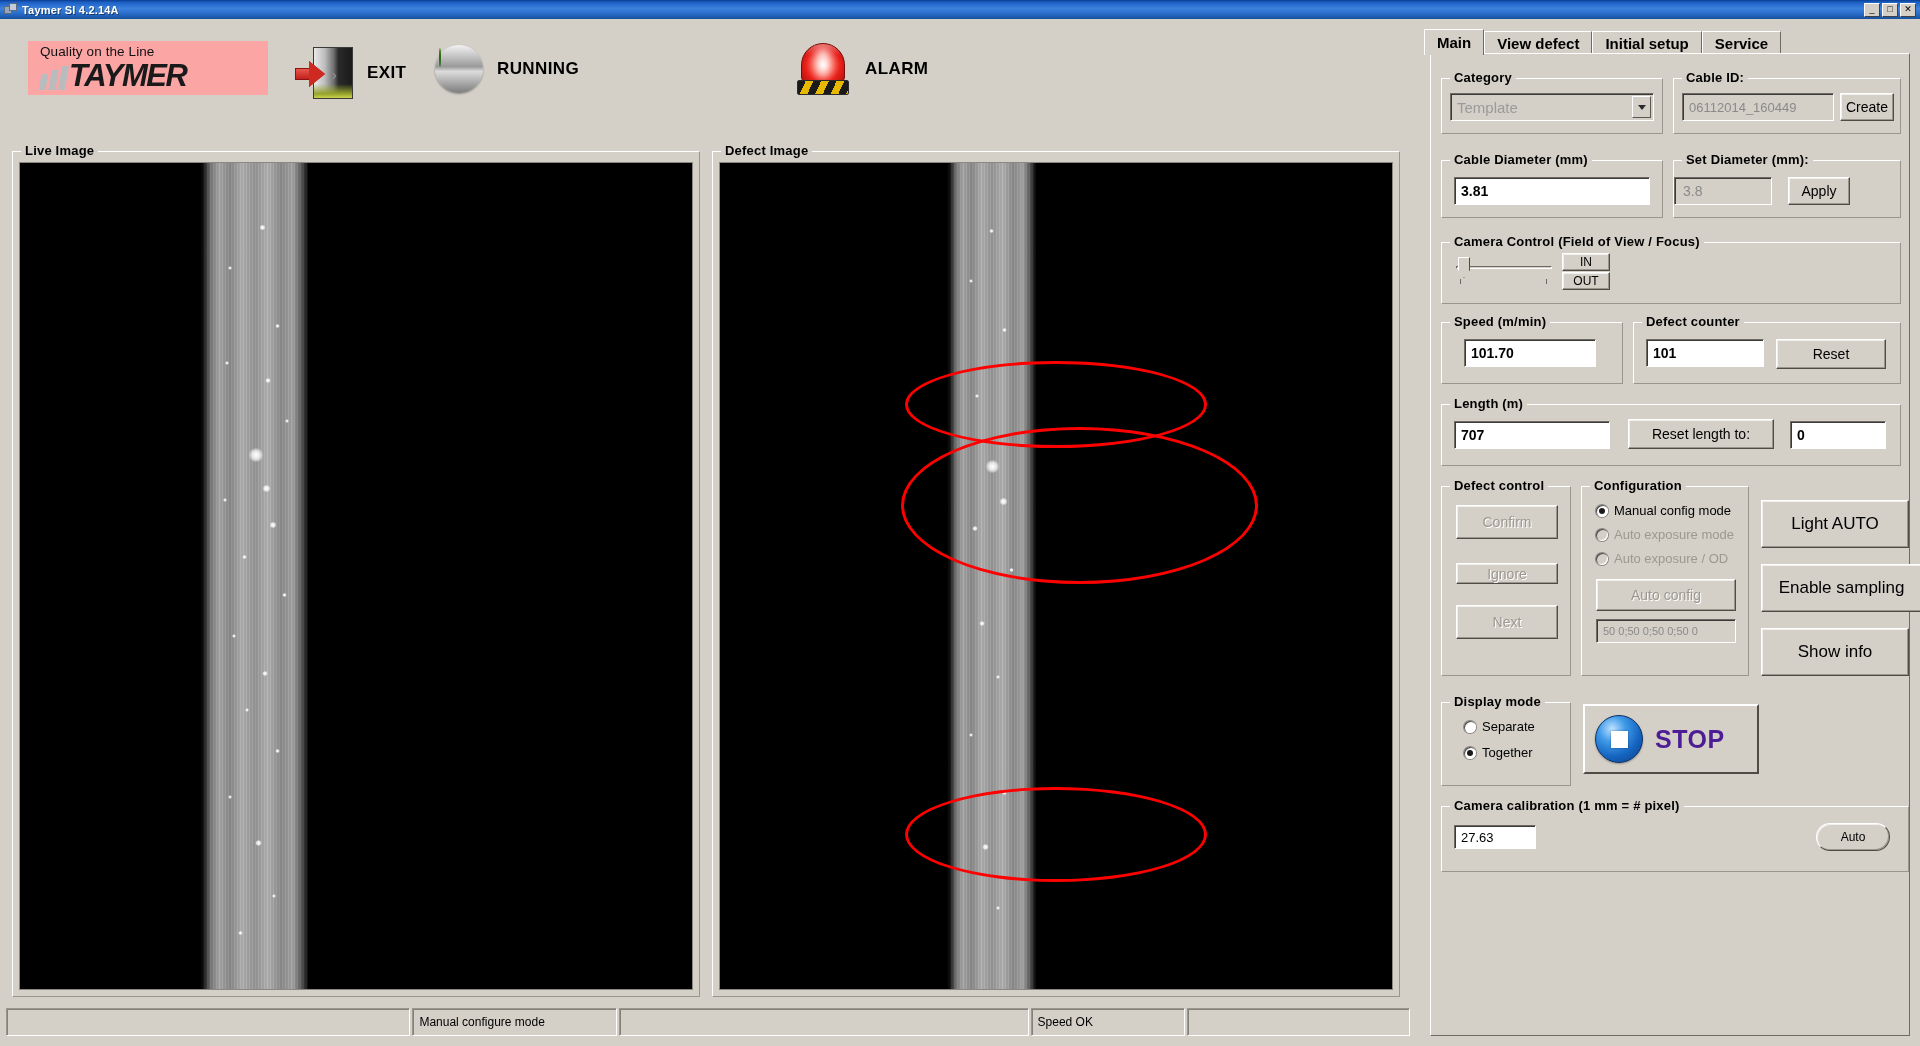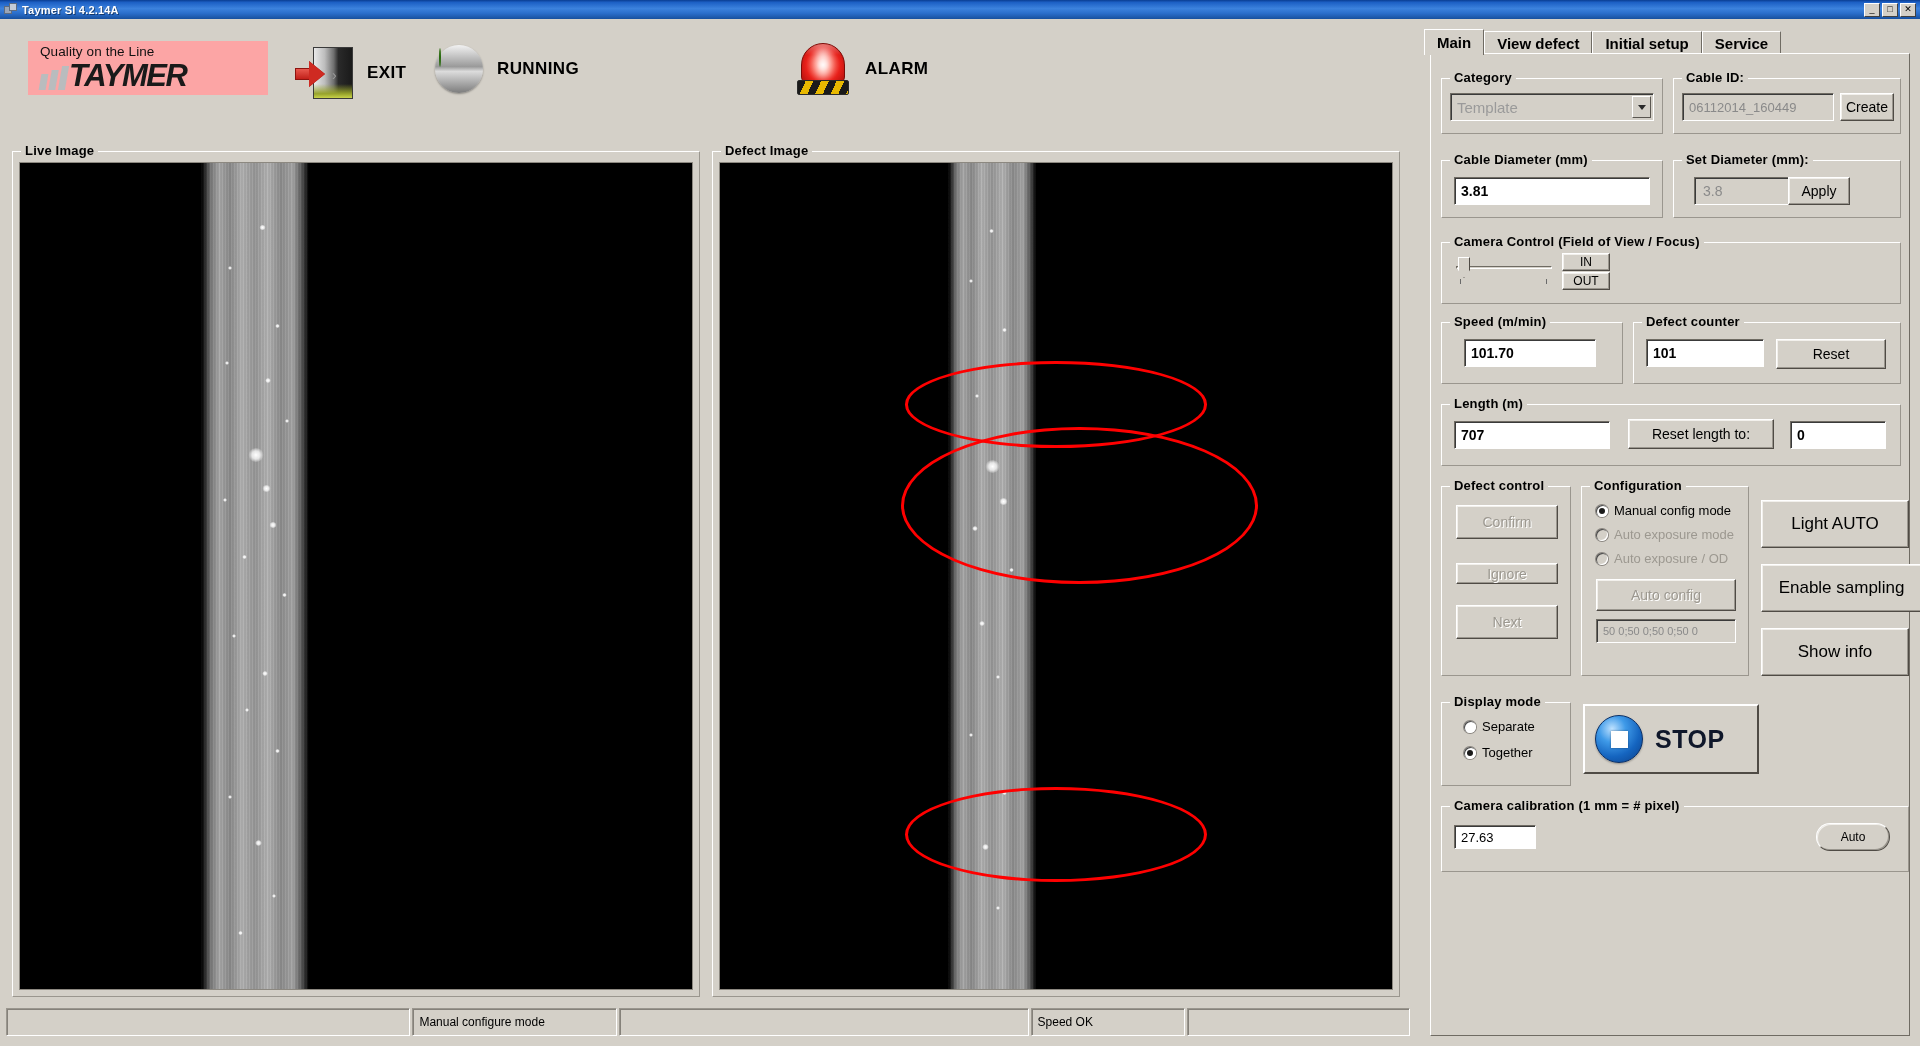--- a/index.html
+++ b/index.html
@@ -342,21 +342,21 @@
     background: radial-gradient(circle at 35% 28%, #bfe2ff 0%, #3f9ae8 30%, #1565c0 62%, #0b3d86 100%);
     border: 1px solid #0a2f66;
     display: flex; align-items: center; justify-content: center;
     box-shadow: 0 1px 2px rgba(0,0,0,.3);
     flex: 0 0 auto;
   }
   .stop-ico span {
     width: 17px; height: 17px; background: #fff; display: block;
     box-shadow: 0 0 2px rgba(0,0,0,.4);
   }
-  .stop-txt { font-size: 25px; font-weight: bold; color: #0f172a; letter-spacing: .5px; }
+  .stop-txt { font-size: 25px; font-weight: bold; color: #4c1d95; letter-spacing: .5px; }
 
   
   .statusbar {
     position: absolute; left: 6px; bottom: 10px; width: 1404px; height: 28px;
     display: flex; gap: 2px;
   }
   .sb-cell {
     background: #d4d0c8;
     border: 1px solid #9a968e; border-right-color:#fff; border-bottom-color:#fff;
     box-shadow: inset 1px 1px 0 #85817a;
@@ -514,21 +514,21 @@
 
       <div class="gbox" style="left:10px; top:106px; width:222px; height:58px;">
         <span class="gbox-in"></span>
         <span class="gtitle">Cable Diameter (mm)</span>
         <div class="field" style="left:12px; top:16px; width:196px; height:28px;">3.81</div>
       </div>
 
       <div class="gbox" style="left:242px; top:106px; width:228px; height:58px;">
         <span class="gbox-in"></span>
         <span class="gtitle">Set Diameter (mm):</span>
-        <div class="field disabled" style="left:20px; top:16px; width:98px; height:28px;padding-left:8px;">3.8</div>
+        <div class="field disabled" style="left:0; top:16px; width:98px; height:28px;padding-left:8px;">3.8</div>
         <div class="btn" style="left:114px; top:16px; width:62px; height:28px;">Apply</div>
       </div>
 
       <div class="gbox" style="left:10px; top:188px; width:460px; height:62px;">
         <span class="gbox-in"></span>
         <span class="gtitle">Camera Control (Field of View / Focus)</span>
         <div class="slider" style="left:14px; top:14px; width:96px; height:30px;">
           <span class="track"></span>
           <span class="thumb"></span>
           <span class="ticks">

